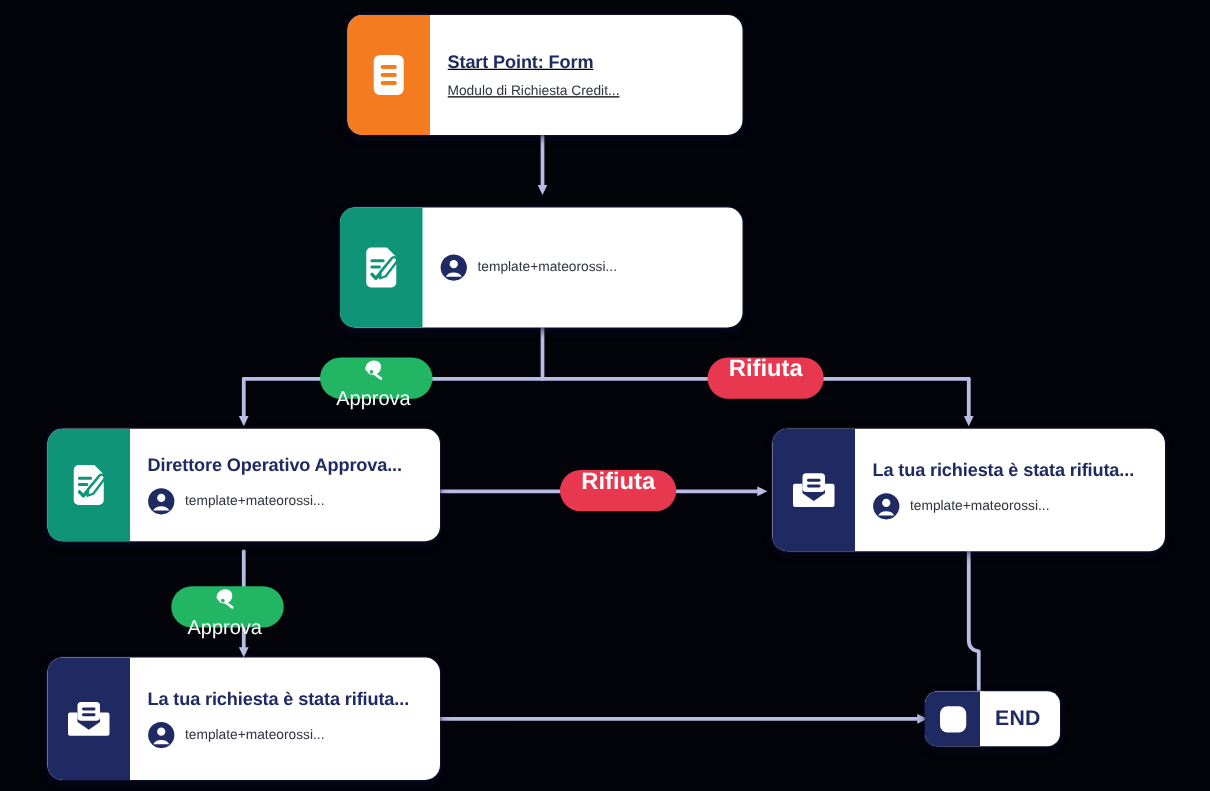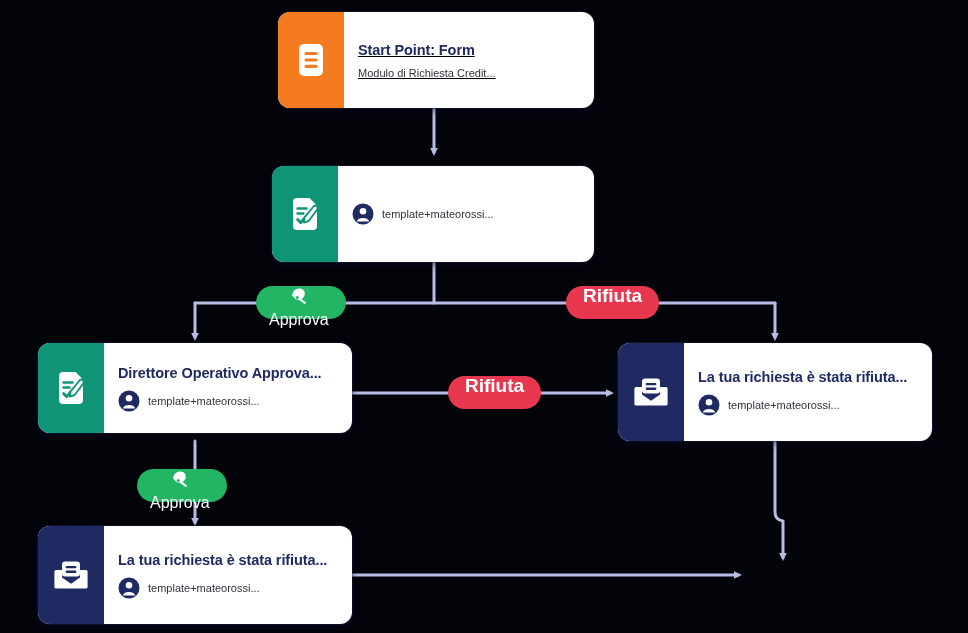--- a/index.html
+++ b/index.html
@@ -201,20 +201,26 @@
             <circle cx="11" cy="11" r="10.5" fill="#1f2a62"></circle>
             <circle cx="11" cy="8.3" r="3.3" fill="#ffffff"></circle>
             <path d="M4.6,18.4 a6.8,5.2 0 0 1 12.8,0 Z" fill="#ffffff"></path>
           </svg>
         </span>
         <div class="sub">template+mateorossi...</div>
       </div>
     </div>
   </div>
 
+  <div class="end-node" style="left:740px;top:553px;">
+    <div class="sq">
+        <i></i>
+      </div>
+    <div class="lbl">END</div>
+  </div>
 
   <div class="pill approve" style="left:256px;top:286px;">
     <span>
       <svg width="19" height="19" viewBox="0 0 19 19" aria-hidden="true">
         <path d="M3.2,9.4 C3.2,5.3 6.3,2.4 10.2,2.4 c3.4,0 5.6,2.2 5.6,5.1 0,3.6 -2.9,6.2 -6.6,6.2 -1.1,0 -2.1,-0.2 -2.9,-0.6 Z" fill="#ffffff"></path>
         <path d="M9.4,12.2 L15.8,16.9" stroke="#ffffff" stroke-width="2.1" stroke-linecap="round"></path>
         <circle cx="8.2" cy="11.4" r="1.5" fill="#22b563"></circle>
       </svg>
     </span>
     <span class="ptxt">Approva</span>

